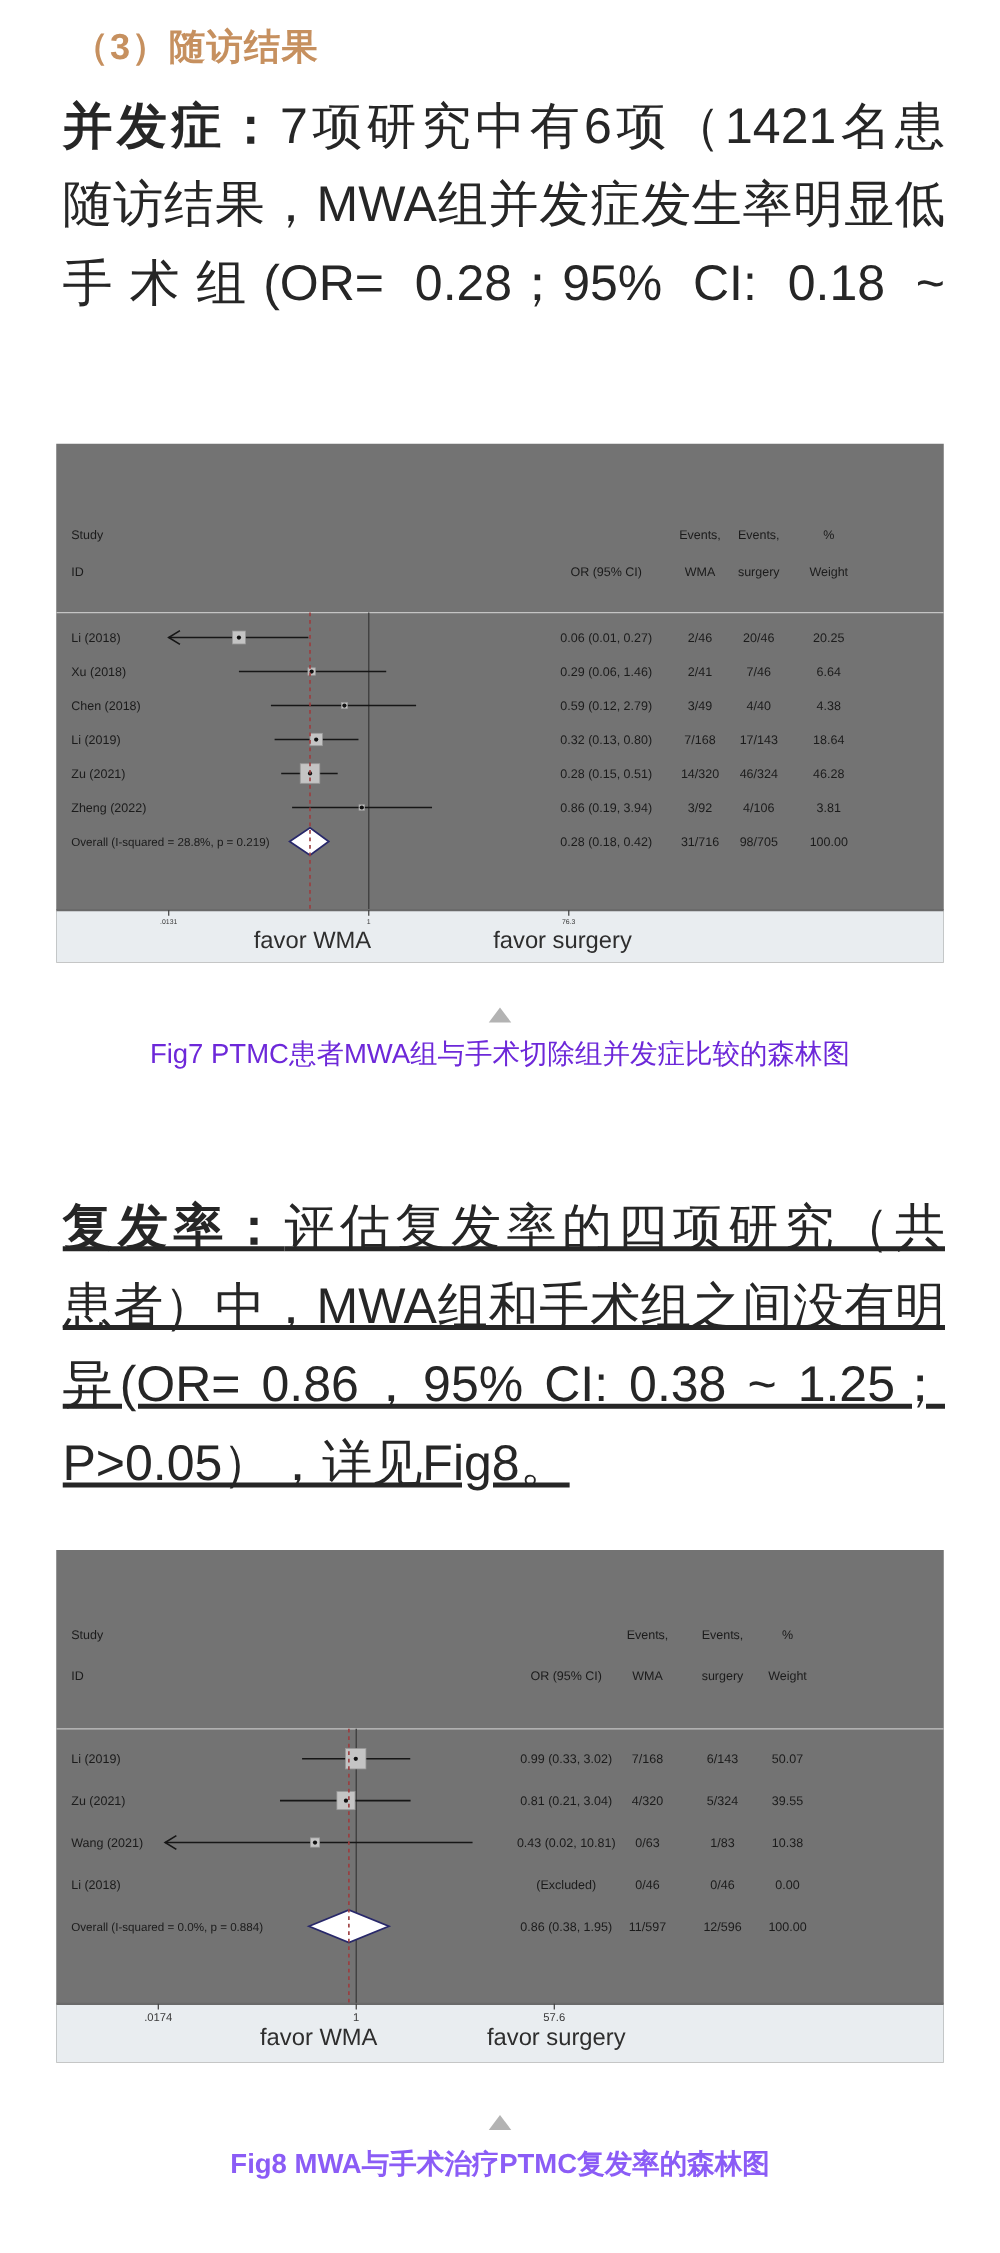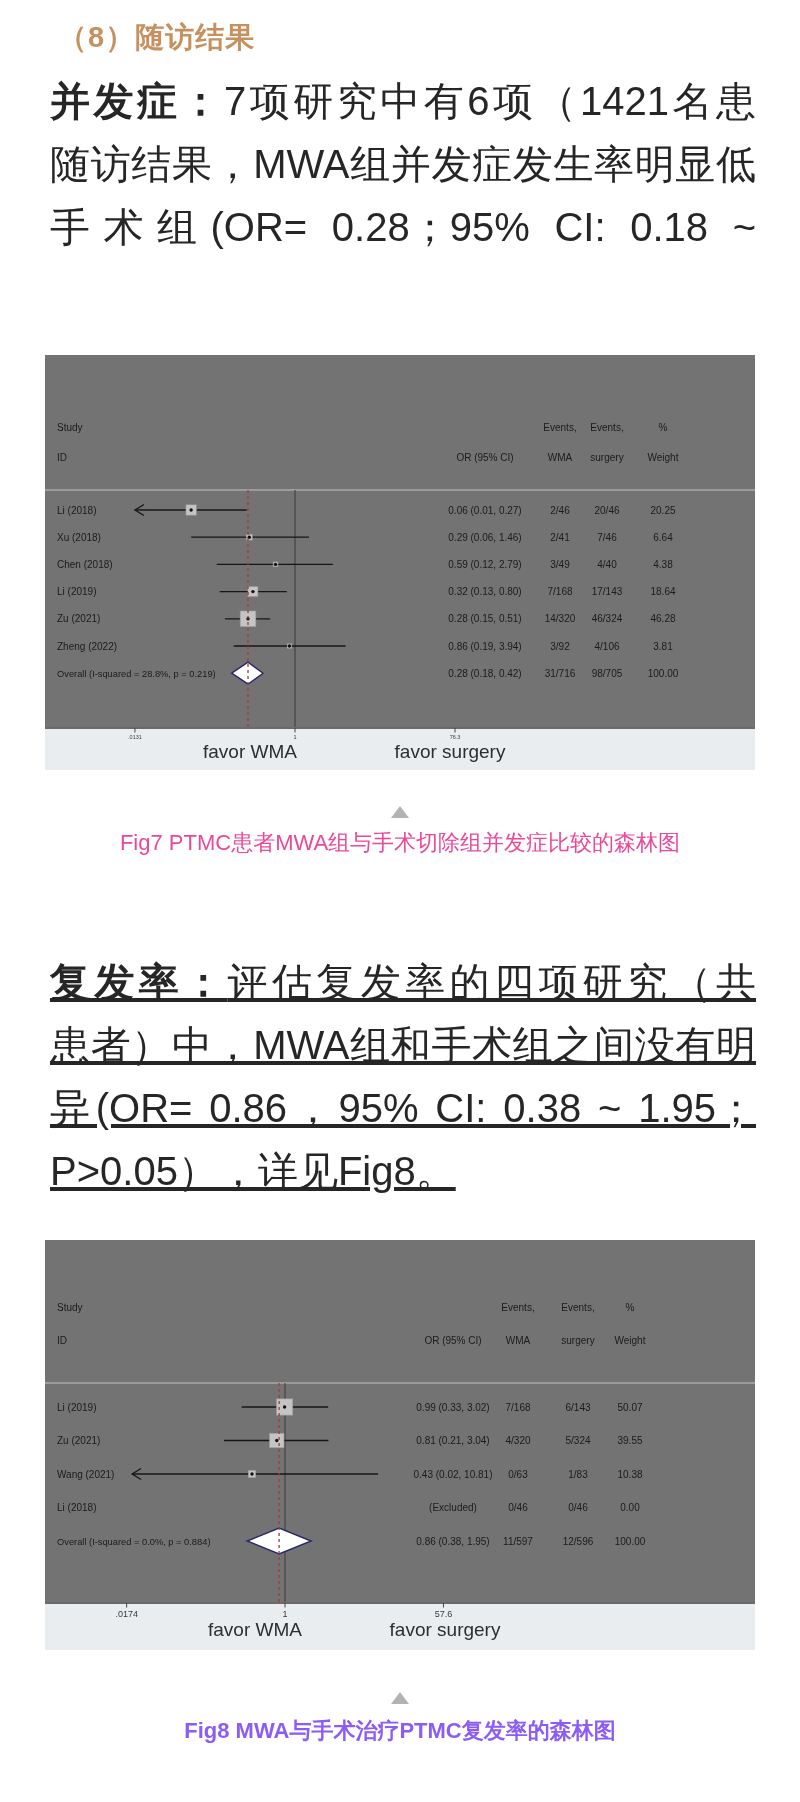--- a/index.html
+++ b/index.html
@@ -13,21 +13,21 @@
   .figwrap{position:absolute;left:45px;width:710px;background:#737373;}
   .tri{position:absolute;left:50%;margin-left:-9px;width:0;height:0;
        border-left:9px solid transparent;border-right:9px solid transparent;border-bottom:12px solid #b3b3b3;}
   .caption{position:absolute;left:0;width:800px;text-align:center;font-size:22px;color:#8f8f8f;}
 </style>
 </head>
 <body>
 
 <div class="page">
 
-  <h2 class="heading" style="color: rgb(198, 144, 95);">（8）随访结果</h2>
+  <h2 class="heading" style="color: rgb(198, 144, 95);">（3）随访结果</h2>
 
   <div class="para" style="top: 70px; color: rgb(38, 38, 38);">
     <div class="pline jl"><strong>并发症：</strong><span>7项研究中有6项（1421名患者）报</span></div>
     <div class="pline jl">随访结果，MWA组并发症发生率明显低于</div>
     <div class="pline jl">手术组(OR= 0.28；95% CI: 0.18 ~ 0.42，</div>
   </div>
 
   <div class="figwrap" id="fig7-mount" style="top:355px;height:415px"><svg width="710" height="415" viewBox="0 0 710 415">
         <text x="12" y="76" font-size="10" fill="#1b1b1b" text-anchor="start" font-family="&quot;Liberation Sans&quot;,&quot;DejaVu Sans&quot;,sans-serif">Study</text>
         <text x="12" y="106" font-size="10" fill="#1b1b1b" text-anchor="start" font-family="&quot;Liberation Sans&quot;,&quot;DejaVu Sans&quot;,sans-serif">ID</text>
@@ -116,26 +116,26 @@
         <text x="89.96806013073996" y="384" font-size="5.5" fill="#3a3a3a" text-anchor="middle" font-family="&quot;Liberation Sans&quot;,&quot;DejaVu Sans&quot;,sans-serif">.0131</text>
         <line x1="250" y1="373" x2="250" y2="377.5" stroke="#444444" stroke-width="1"></line>
         <text x="250" y="384" font-size="5.5" fill="#3a3a3a" text-anchor="middle" font-family="&quot;Liberation Sans&quot;,&quot;DejaVu Sans&quot;,sans-serif">1</text>
         <line x1="410.01458572616485" y1="373" x2="410.01458572616485" y2="377.5" stroke="#444444" stroke-width="1"></line>
         <text x="410.01458572616485" y="384" font-size="5.5" fill="#3a3a3a" text-anchor="middle" font-family="&quot;Liberation Sans&quot;,&quot;DejaVu Sans&quot;,sans-serif">76.3</text>
         <text x="205" y="403" font-size="19" fill="#2e2e2e" text-anchor="middle" font-family="&quot;Liberation Sans&quot;,&quot;DejaVu Sans&quot;,sans-serif">favor WMA</text>
         <text x="405" y="403" font-size="19" fill="#2e2e2e" text-anchor="middle" font-family="&quot;Liberation Sans&quot;,&quot;DejaVu Sans&quot;,sans-serif">favor surgery</text>
       </svg></div>
 
   <div class="tri" style="top: 806px; border-bottom-color: rgb(179, 179, 179);"></div>
-  <div class="caption" style="top: 828px; color: #ec4899;">Fig7 PTMC患者MWA组与手术切除组并发症比较的森林图</div>
+  <div class="caption" style="top: 828px; color: #6d28d9;">Fig7 PTMC患者MWA组与手术切除组并发症比较的森林图</div>
 
   <div class="para" style="top: 951px; color: rgb(38, 38, 38); text-decoration: underline;">
     <div class="pline jl"><strong>复发率：</strong><span>评估复发率的四项研究（共1193例</span></div>
     <div class="pline jl">患者）中，MWA组和手术组之间没有明显差</div>
-    <div class="pline jl">异(OR= 0.86，95% CI: 0.38 ~ 1.95；</div>
+    <div class="pline jl">异(OR= 0.86，95% CI: 0.38 ~ 1.25；</div>
     <div class="pline">P&gt;0.05），详见Fig8。</div>
   </div>
 
   <div class="figwrap" id="fig8-mount" style="top:1240px;height:410px"><svg width="710" height="410" viewBox="0 0 710 410">
         <text x="12" y="71" font-size="10" fill="#1b1b1b" text-anchor="start" font-family="&quot;Liberation Sans&quot;,&quot;DejaVu Sans&quot;,sans-serif">Study</text>
         <text x="12" y="104" font-size="10" fill="#1b1b1b" text-anchor="start" font-family="&quot;Liberation Sans&quot;,&quot;DejaVu Sans&quot;,sans-serif">ID</text>
         <text x="408" y="104" font-size="10" fill="#1b1b1b" text-anchor="middle" font-family="&quot;Liberation Sans&quot;,&quot;DejaVu Sans&quot;,sans-serif">OR (95% CI)</text>
         <text x="473" y="71" font-size="10" fill="#1b1b1b" text-anchor="middle" font-family="&quot;Liberation Sans&quot;,&quot;DejaVu Sans&quot;,sans-serif">Events,</text>
         <text x="473" y="104" font-size="10" fill="#1b1b1b" text-anchor="middle" font-family="&quot;Liberation Sans&quot;,&quot;DejaVu Sans&quot;,sans-serif">WMA</text>
         <text x="533" y="71" font-size="10" fill="#1b1b1b" text-anchor="middle" font-family="&quot;Liberation Sans&quot;,&quot;DejaVu Sans&quot;,sans-serif">Events,</text>

